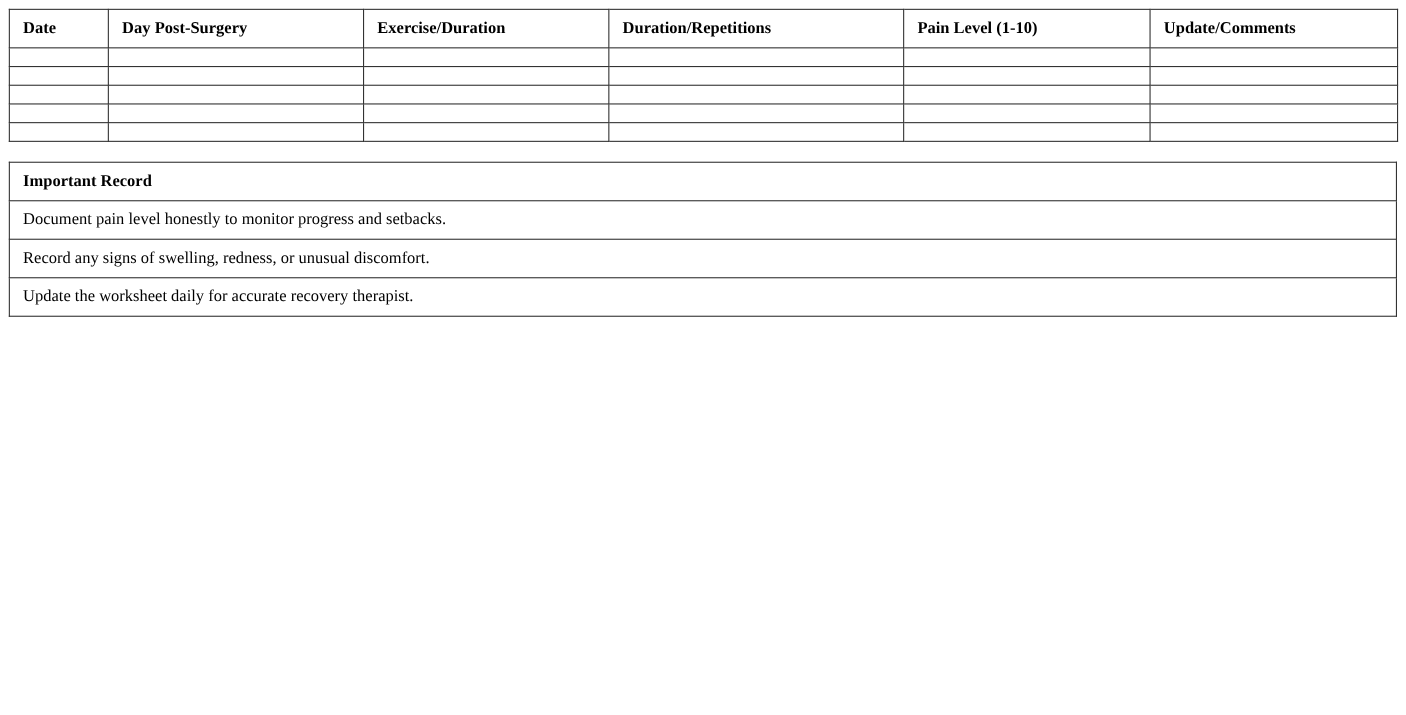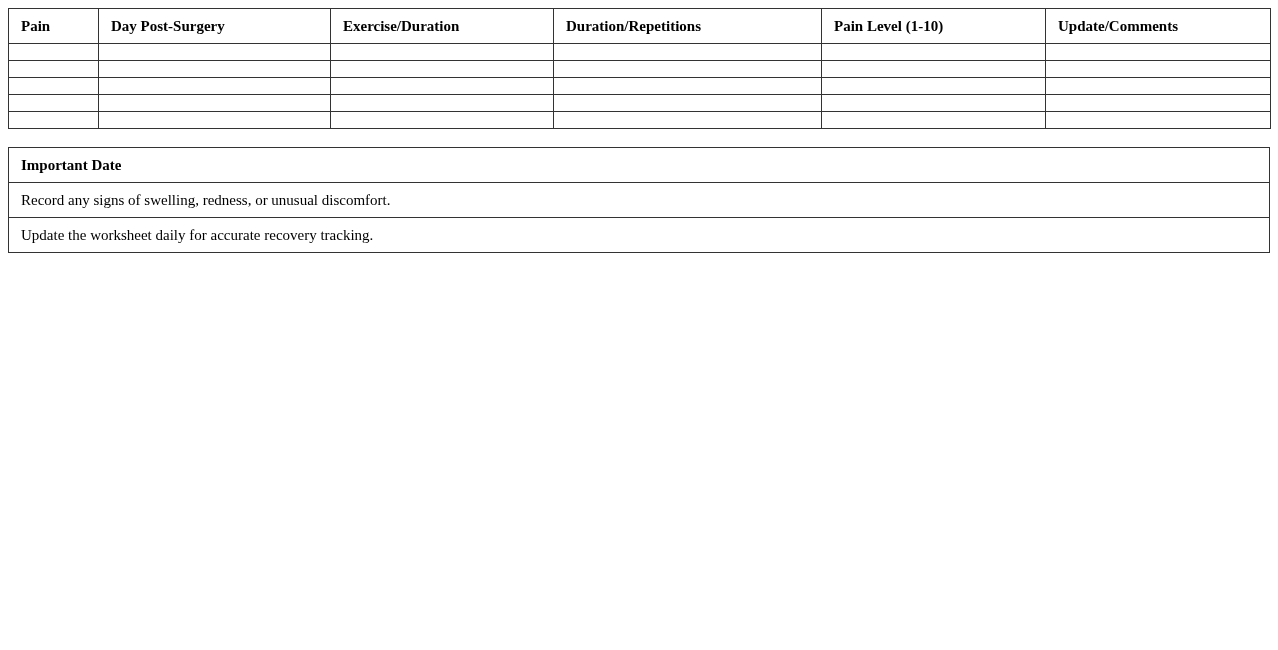--- a/index.html
+++ b/index.html
@@ -20,21 +20,21 @@
   <colgroup>
     <col style="width:90px">
       <col style="width:232px">
       <col style="width:223px">
       <col style="width:268px">
       <col style="width:224px">
       <col style="width:225px">
   </colgroup>
   <thead>
     <tr>
-      <th>Pain</th>
+      <th>Date</th>
       <th>Day Post-Surgery</th>
       <th>Exercise/Duration</th>
       <th>Duration/Repetitions</th>
       <th>Pain Level (1-10)</th>
       <th>Update/Comments</th>
     </tr>
   </thead>
   <tbody>
     <tr>
       <td></td>
@@ -75,24 +75,27 @@
       <td></td>
       <td></td>
       <td></td>
     </tr>
   </tbody>
 </table>
 
 <table id="notes-table">
   <thead>
     <tr>
-      <th>Important Date</th>
+      <th>Important Record</th>
     </tr>
   </thead>
   <tbody>
     <tr>
+        <td>Document pain level honestly to monitor progress and setbacks.</td>
+      </tr>
+    <tr>
         <td>Record any signs of swelling, redness, or unusual discomfort.</td>
       </tr>
     <tr>
-        <td>Update the worksheet daily for accurate recovery tracking.</td>
+        <td>Update the worksheet daily for accurate recovery therapist.</td>
       </tr>
   </tbody>
 </table>
 
 </body></html>

